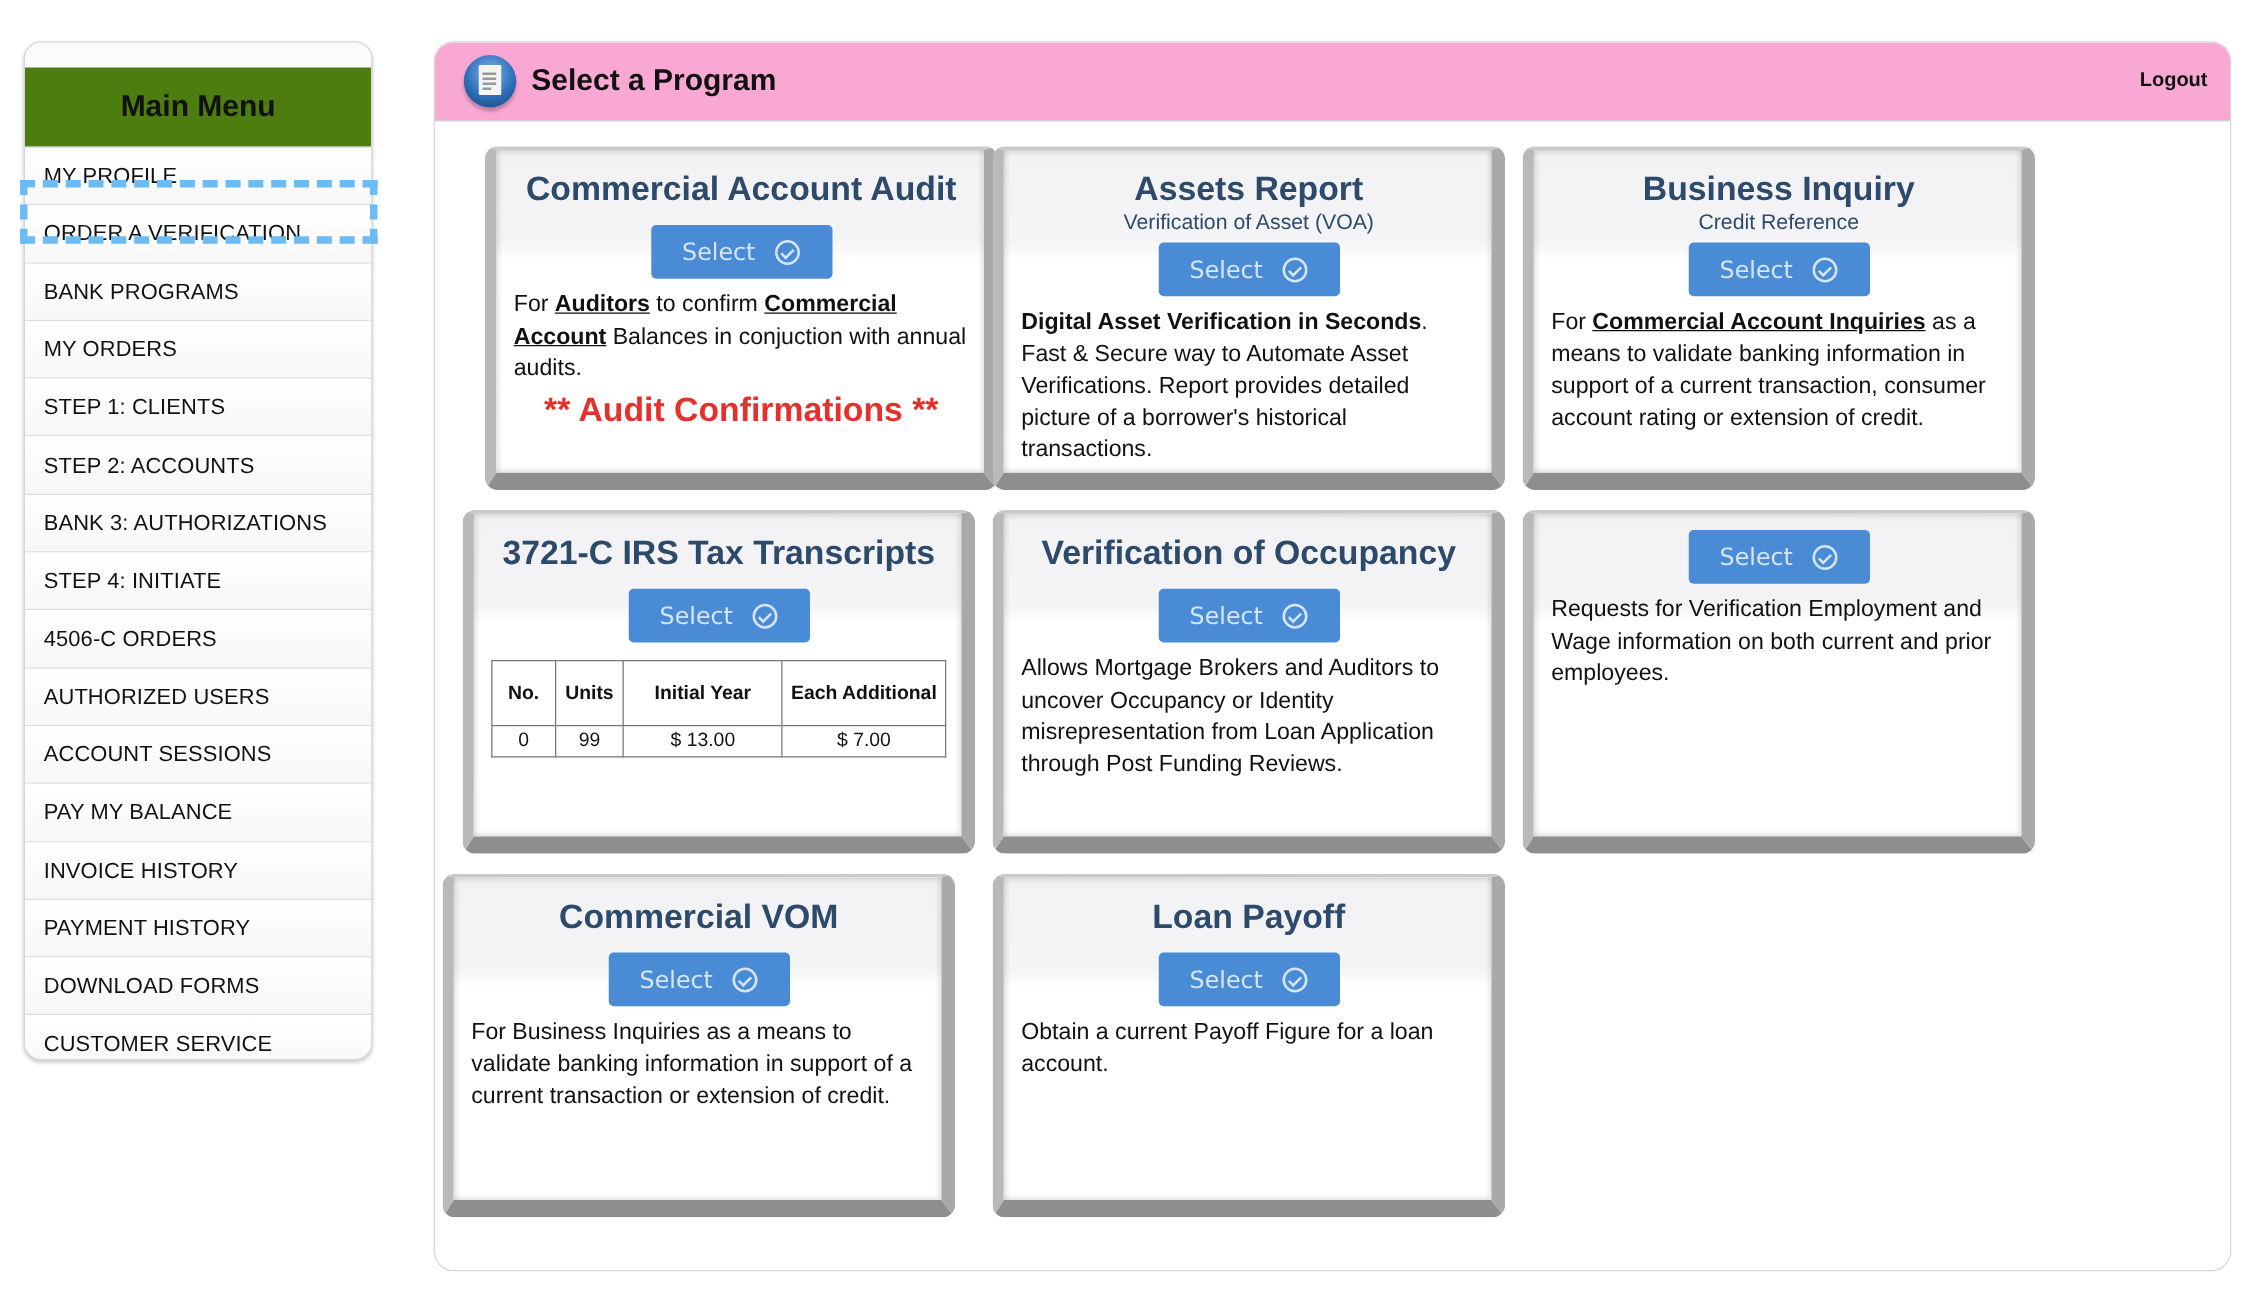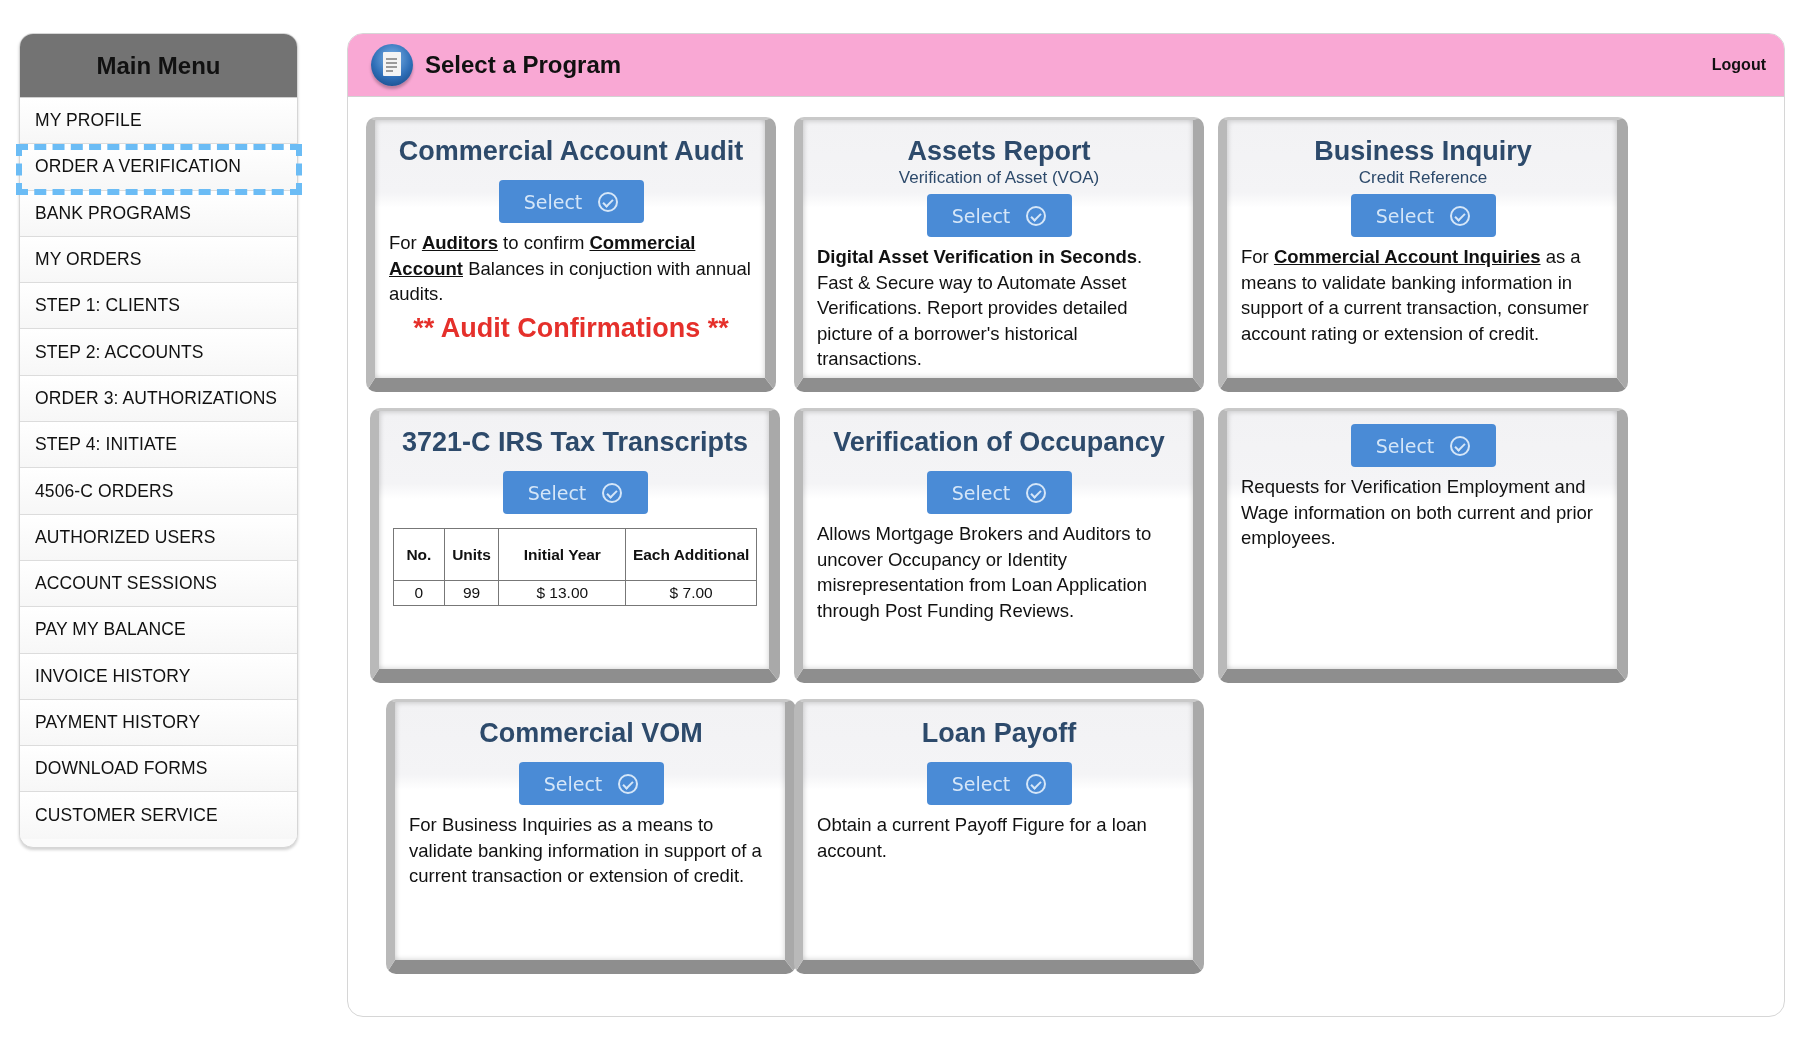--- a/index.html
+++ b/index.html
@@ -6,22 +6,22 @@
   html, body { width: 1800px; height: 1046px; background: #ffffff; overflow: hidden; }
   body { position: relative; font-family: "Liberation Sans", sans-serif; color: #111; }
 
   
   .sidebar {
     position: absolute; left: 19px; top: 33px; width: 279px; height: 815px;
     border: 1px solid #d6d6d6; border-radius: 14px; background: #fbfbfb;
     box-shadow: 0 2px 3px rgba(0,0,0,0.18); overflow: hidden;
   }
   .sidebar-header {
-    height: 64px; background: #737373; display: flex; align-items: center; justify-content: center;
-    font-weight: bold; font-size: 24px; color: #111; border-bottom: 1px solid #d0d0d0;
+    height: 64px; background: #4d7c0f; display: flex; align-items: center; justify-content: center;
+    font-weight: bold; font-size: 24px; color: #111; border-bottom: 1px solid #d0d0d0; margin-top: 20px;
   }
   .menu-item {
     height: 46.3px; display: flex; align-items: center; padding-left: 15px;
     font-size: 17.5px; color: #111; border-bottom: 1px solid #dcdcdc;
     background: linear-gradient(#ffffff, #f7f7f7); cursor: pointer; letter-spacing: 0.1px;
   }
   .menu-item:last-child { border-bottom: none; }
   .highlight-box {
     position: absolute; left: 16px; top: 144px; width: 286px; height: 51px;
     border: 6px dashed #6bbcf5; pointer-events: none;
@@ -93,21 +93,21 @@
 <body>
 
 <nav class="sidebar">
   <div class="sidebar-header">Main Menu</div>
   <div class="menu-item">MY PROFILE</div>
   <div class="menu-item">ORDER A VERIFICATION</div>
   <div class="menu-item">BANK PROGRAMS</div>
   <div class="menu-item">MY ORDERS</div>
   <div class="menu-item">STEP 1: CLIENTS</div>
   <div class="menu-item">STEP 2: ACCOUNTS</div>
-  <div class="menu-item">ORDER 3: AUTHORIZATIONS</div>
+  <div class="menu-item">BANK 3: AUTHORIZATIONS</div>
   <div class="menu-item">STEP 4: INITIATE</div>
   <div class="menu-item">4506-C ORDERS</div>
   <div class="menu-item">AUTHORIZED USERS</div>
   <div class="menu-item">ACCOUNT SESSIONS</div>
   <div class="menu-item">PAY MY BALANCE</div>
   <div class="menu-item">INVOICE HISTORY</div>
   <div class="menu-item">PAYMENT HISTORY</div>
   <div class="menu-item">DOWNLOAD FORMS</div>
   <div class="menu-item">CUSTOMER SERVICE</div>
 </nav>
@@ -120,21 +120,21 @@
           <i style="top:6px"></i>
           <i style="top:10px"></i>
           <i style="top:14px"></i>
           <i style="top:18px;width:7px"></i>
         </div>
     </div>
     <div class="main-title">Select a Program</div>
     <div class="logout">Logout</div>
   </div>
 
-  <div class="card" style="left:18px;top:83px;">
+  <div class="card" style="left:40px;top:83px;">
     <div class="card-title">Commercial Account Audit</div>
     <div class="select-btn">
       <span>Select</span>
       <span class="check-icon"></span>
     </div>
     <div class="card-desc"><span>For </span><b><u>Auditors</u></b><span> to confirm </span><b><u>Commercial Account</u></b><span> Balances in conjuction with annual audits.</span></div>
     <div class="audit-banner">** Audit Confirmations **</div>
   </div>
 
   <div class="card" style="left:446px;top:83px;">
@@ -191,21 +191,21 @@
   </div>
 
   <div class="card" style="left:870px;top:374px;">
     <div class="select-btn">
       <span>Select</span>
       <span class="check-icon"></span>
     </div>
     <div class="card-desc">Requests for Verification Employment and Wage information on both current and prior employees.</div>
   </div>
 
-  <div class="card" style="left:38px;top:665px;">
+  <div class="card" style="left:6px;top:665px;">
     <div class="card-title">Commercial VOM</div>
     <div class="select-btn">
       <span>Select</span>
       <span class="check-icon"></span>
     </div>
     <div class="card-desc">For Business Inquiries as a means to validate banking information in support of a current transaction or extension of credit.</div>
   </div>
 
   <div class="card" style="left:446px;top:665px;">
     <div class="card-title">Loan Payoff</div>

